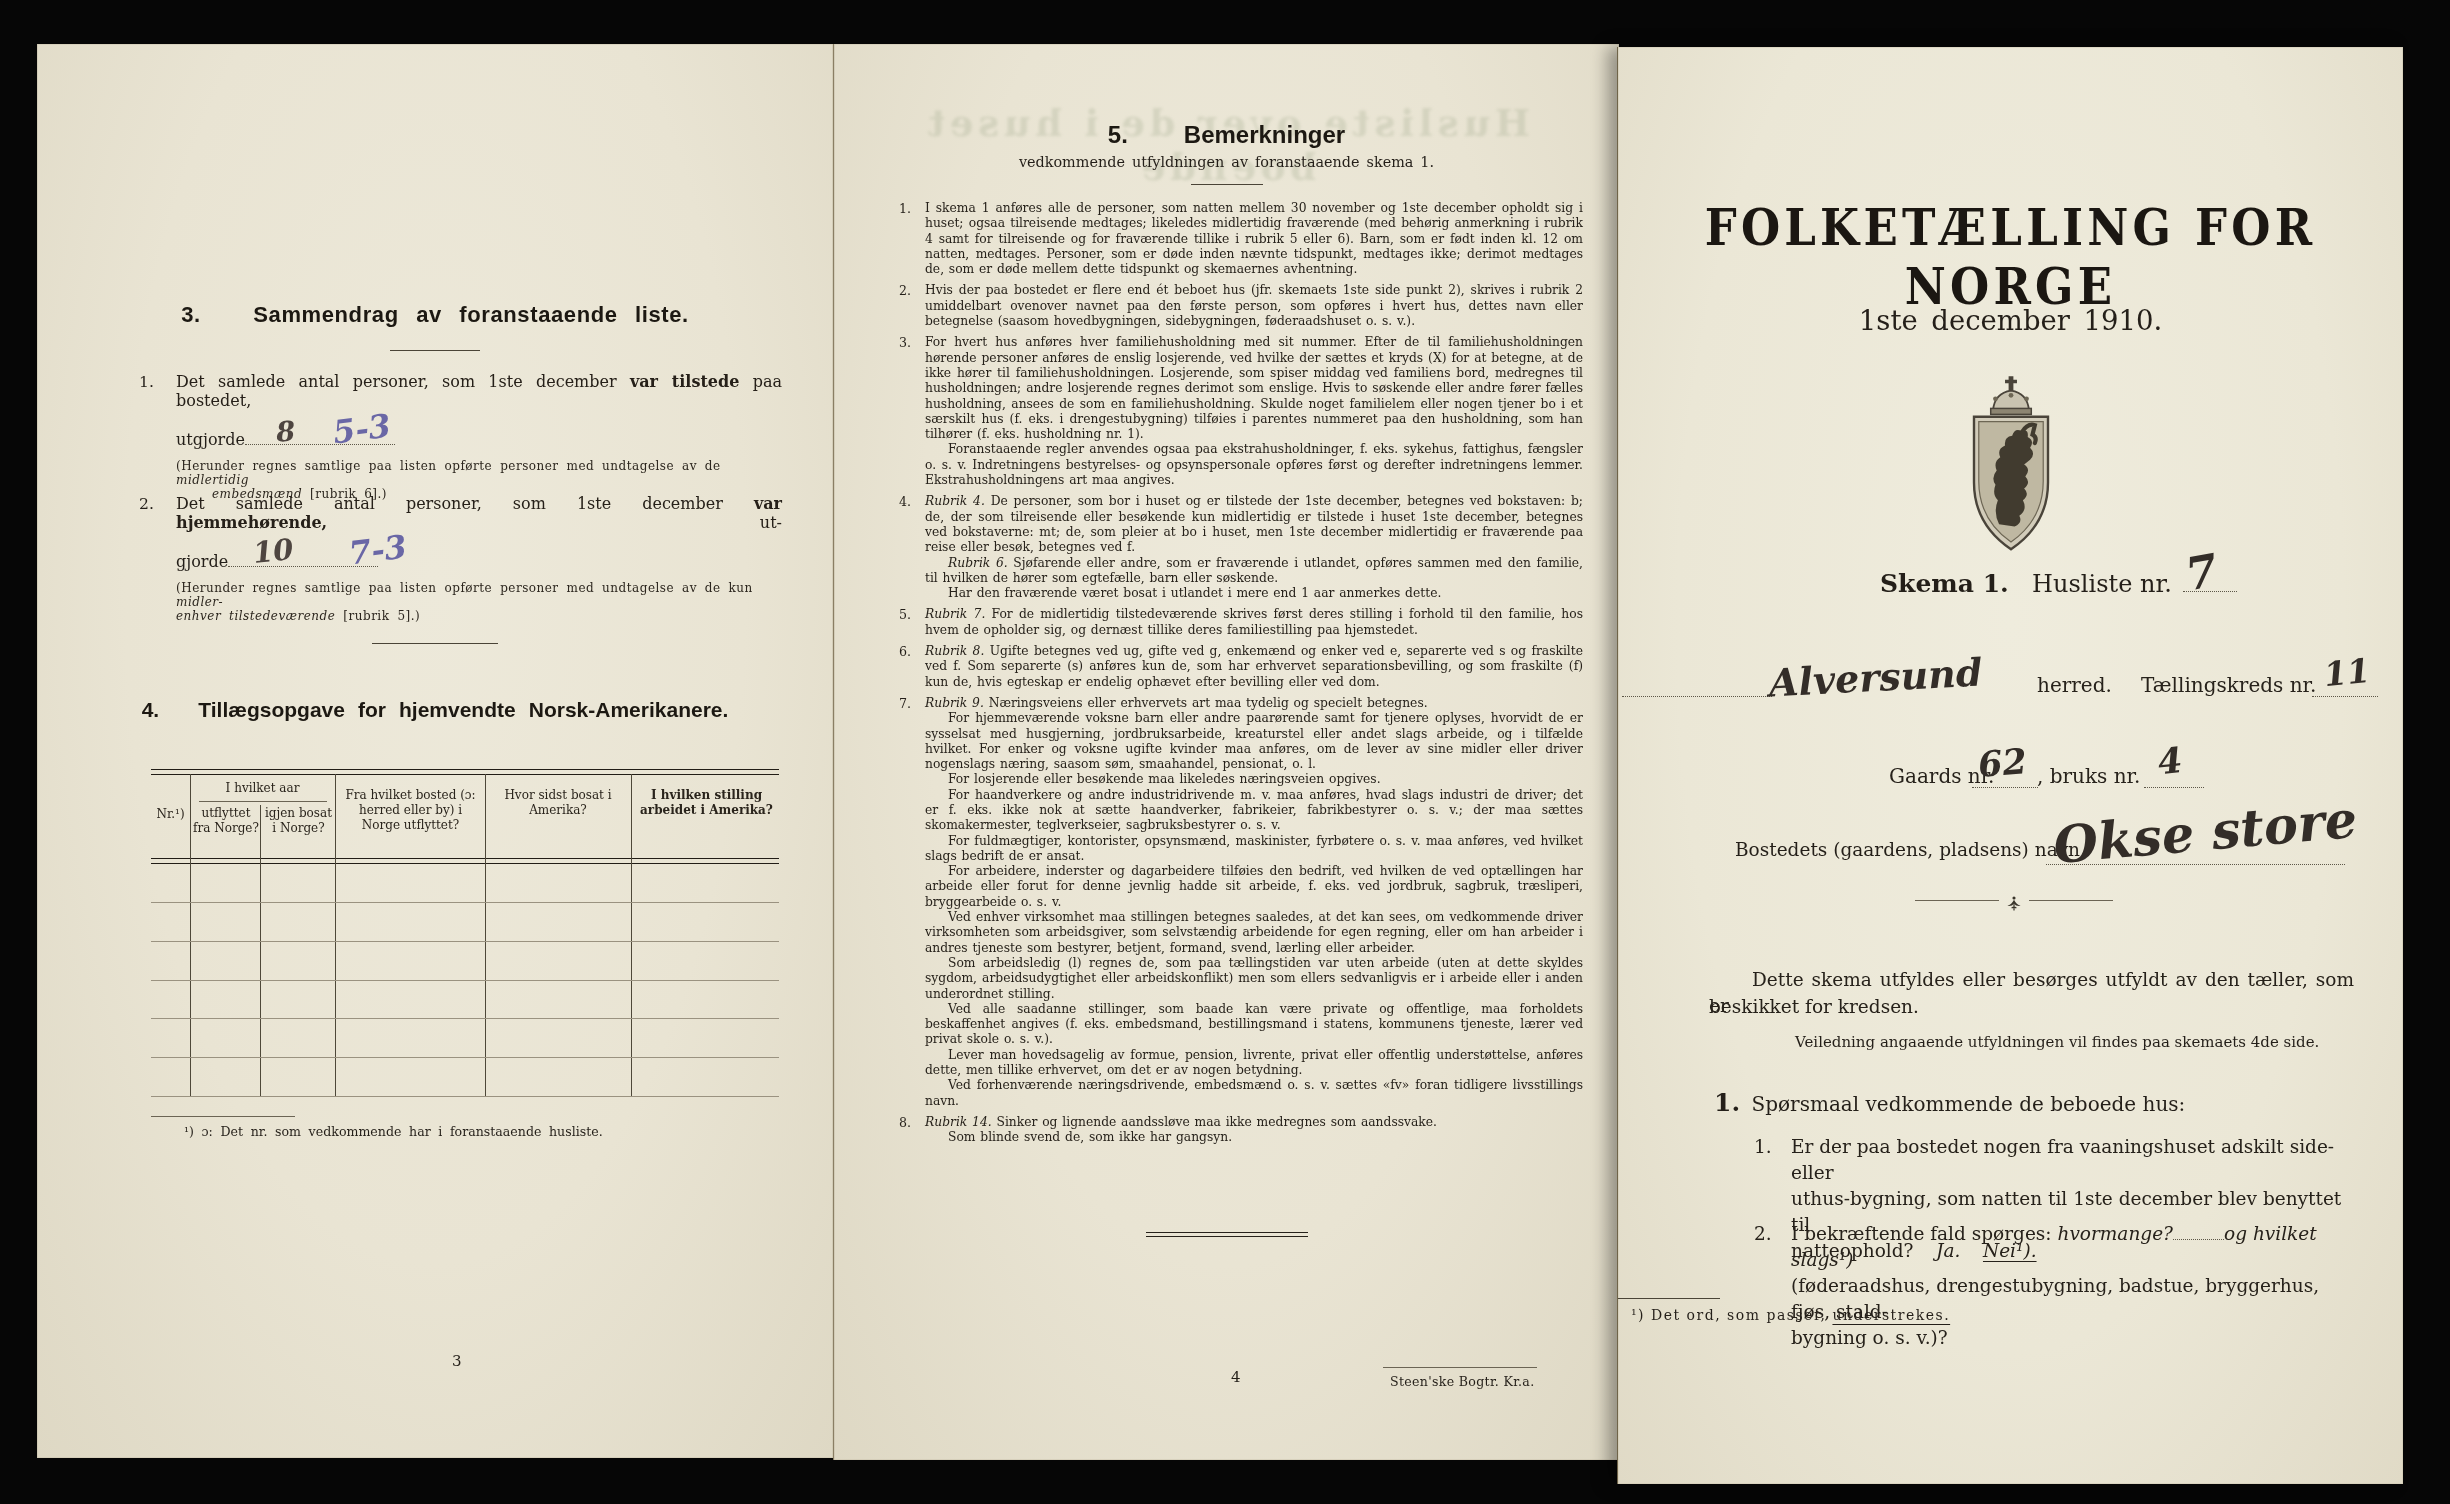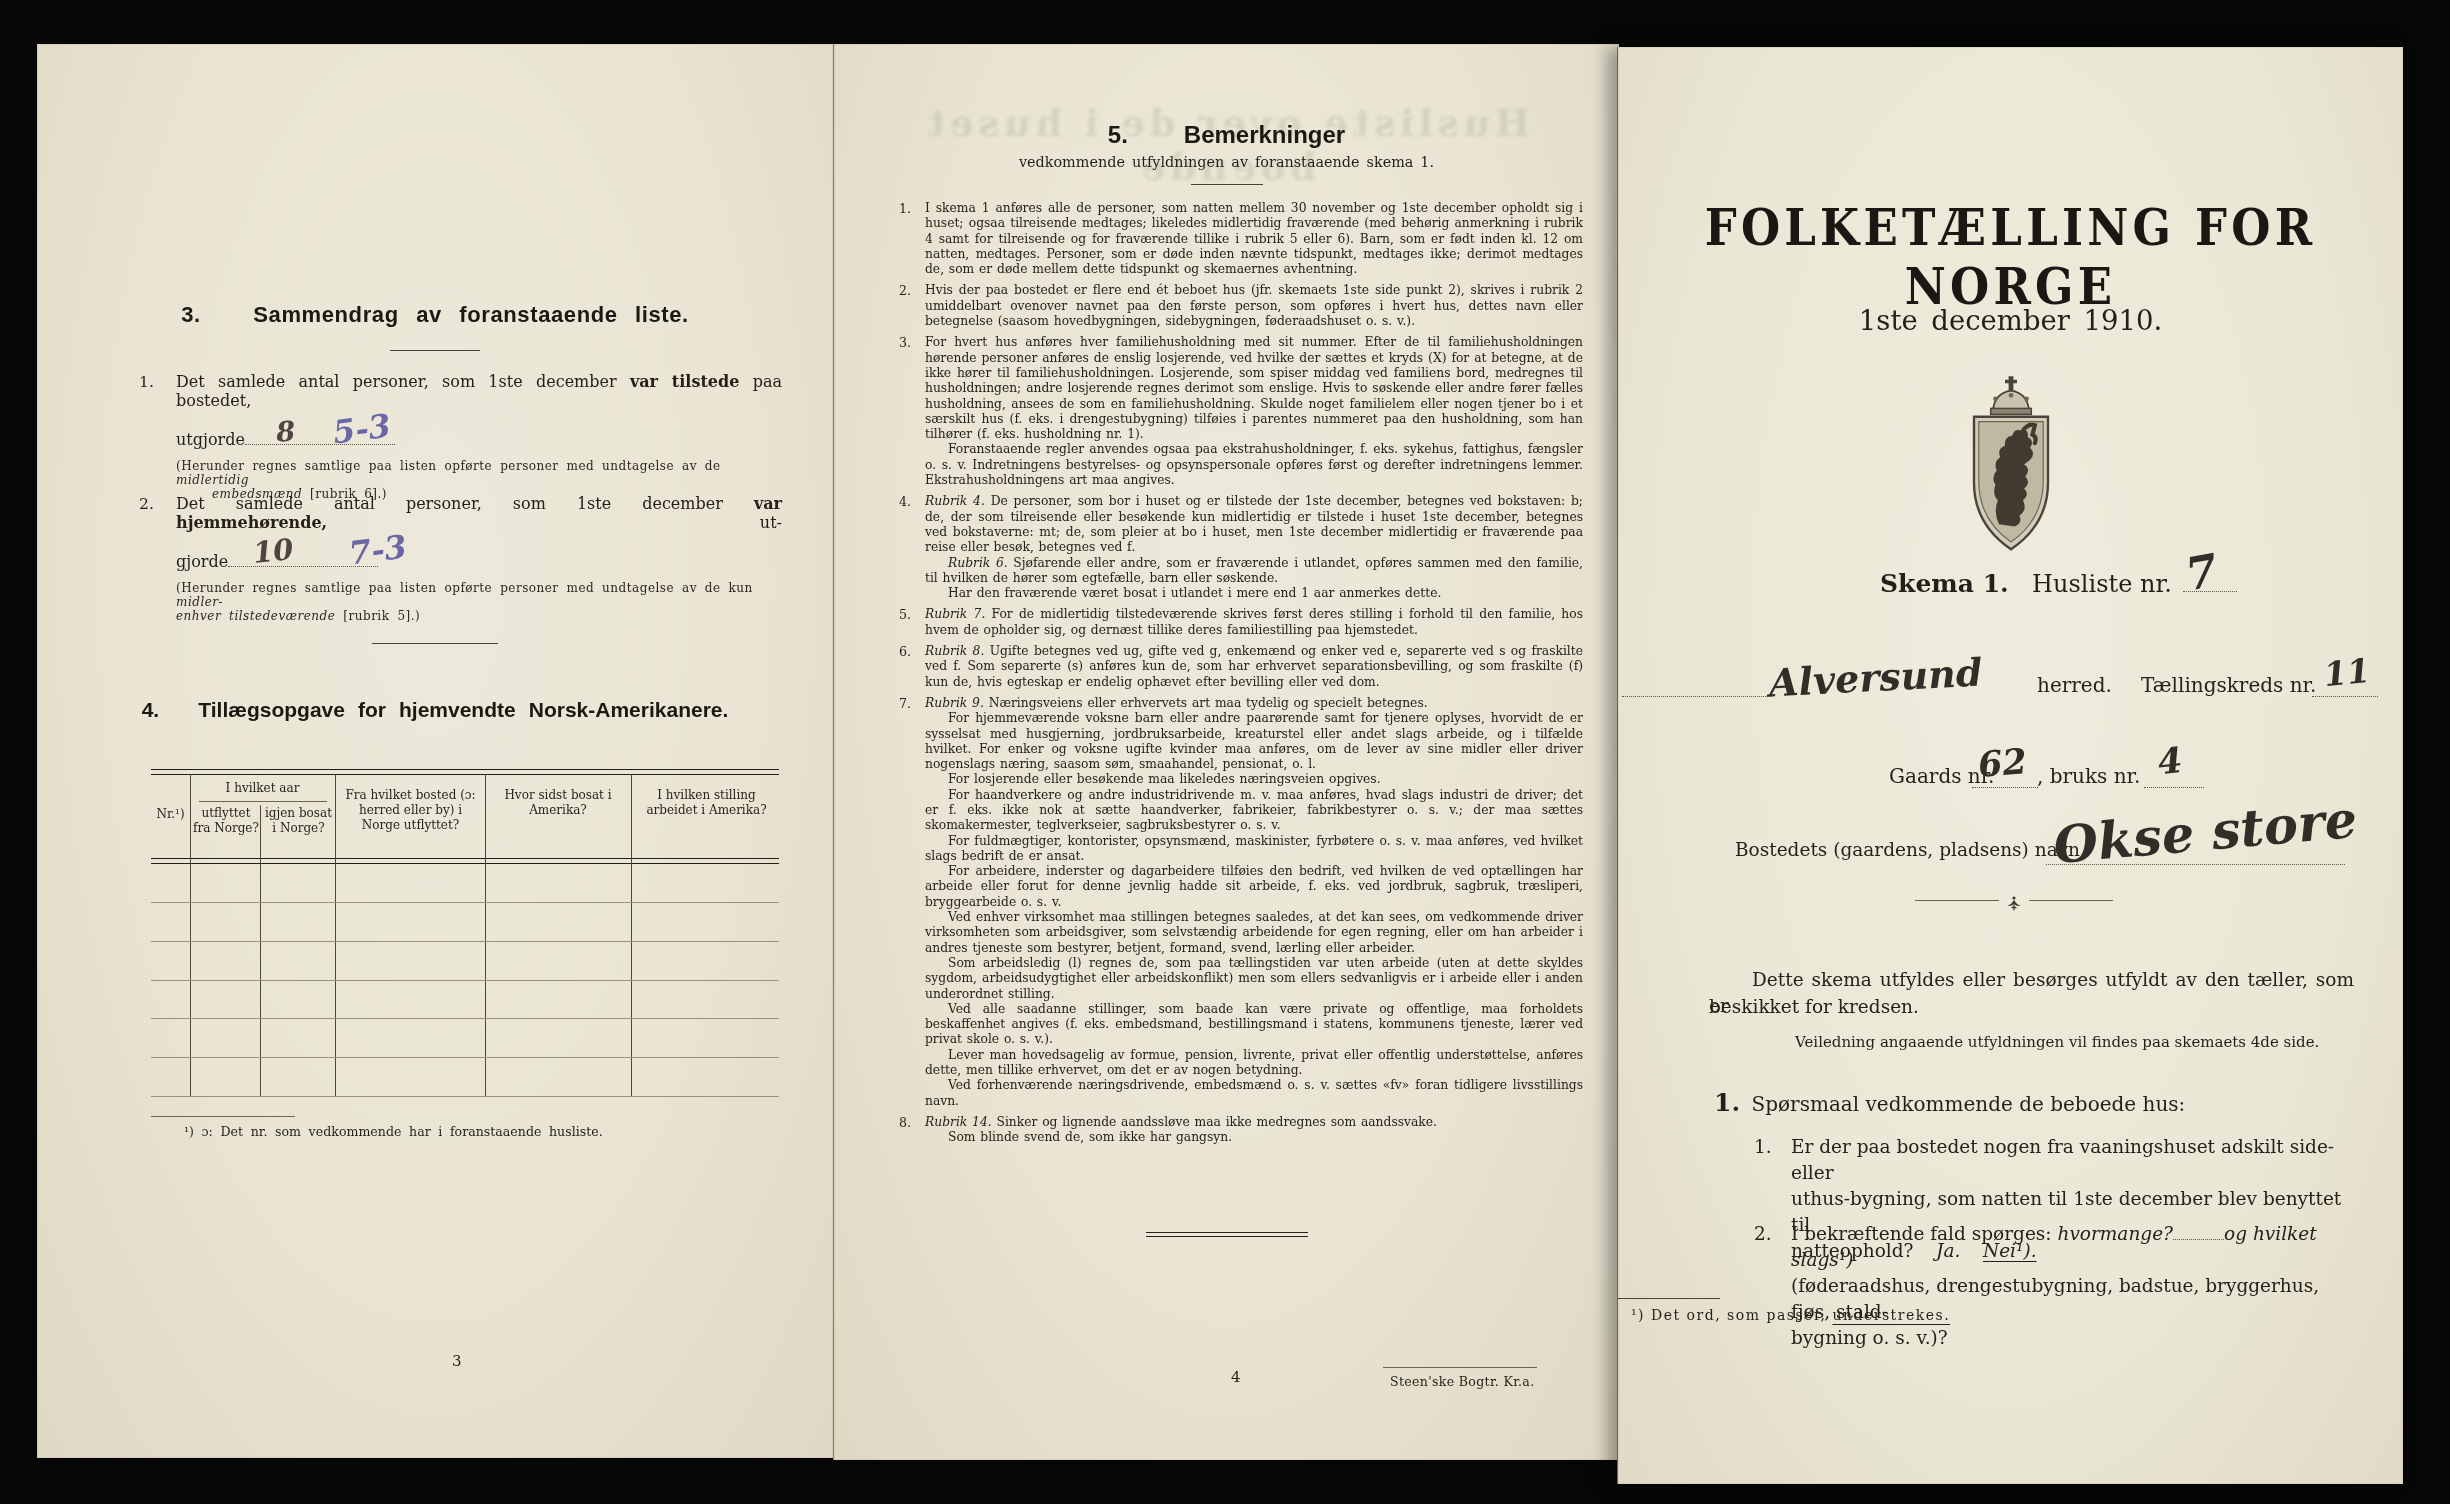--- a/index.html
+++ b/index.html
@@ -110,21 +110,21 @@
     <div class="am-vline" style="left:334px;top:4.8px;height:323px;"></div>
     <div class="am-vline" style="left:480px;top:4.8px;height:323px;"></div>
 
     <div class="am-h" style="left:0;width:39px;top:38px;">Nr.¹)</div>
     <div class="am-h" style="left:39px;width:145px;top:12px;">I hvilket aar</div>
     <div class="abs thin-rule" style="left:48px;width:128px;top:32px;"></div>
     <div class="am-h" style="left:42px;width:66px;top:37px;">utflyttet fra Norge?</div>
     <div class="am-h" style="left:112px;width:71px;top:37px;">igjen bosat i Norge?</div>
     <div class="am-h" style="left:187px;width:145px;top:19px;">Fra hvilket bosted (ɔ: herred eller by) i Norge utflyttet?</div>
     <div class="am-h" style="left:336px;width:142px;top:19px;">Hvor sidst bosat i Amerika?</div>
-    <div class="am-h" style="left:483px;width:145px;top:19px;">I hvilken stilling arbeidet i Amerika?</div>
+    <div class="am-h" style="left:483px;width:145px;top:19px;font-weight:bold;">I hvilken stilling arbeidet i Amerika?</div>
 
     <div class="am-row" style="top:133px;"></div>
     <div class="am-row" style="top:172px;"></div>
     <div class="am-row" style="top:211px;"></div>
     <div class="am-row" style="top:249px;"></div>
     <div class="am-row" style="top:288px;"></div>
     <div class="am-row" style="top:327px;"></div>
   </div>
 
   <div class="abs thin-rule" style="top:1072px;left:114px;width:144px;"></div>

